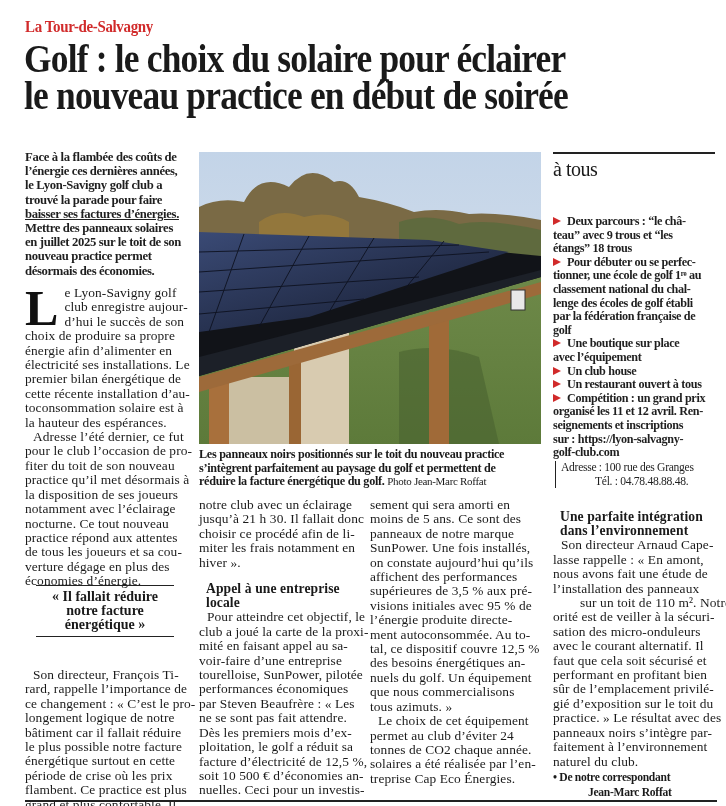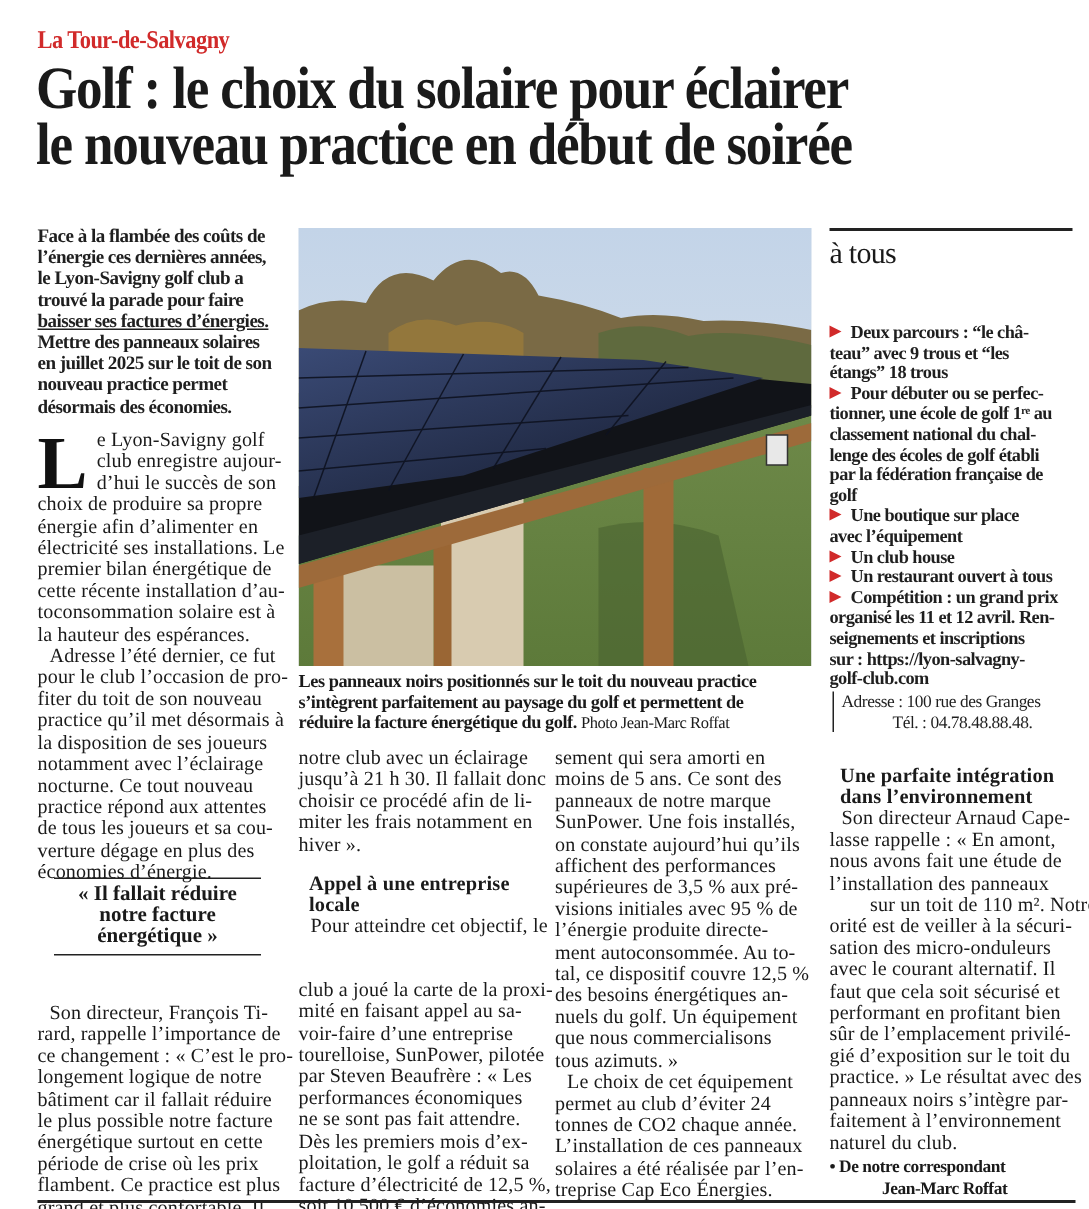--- a/index.html
+++ b/index.html
@@ -224,26 +224,26 @@
       <span style="display: block; white-space: nowrap;">choisir ce procédé afin de li-</span>
       <span style="display: block; white-space: nowrap;">miter les frais notamment en</span>
       <span style="display: block; white-space: nowrap;">hiver ».</span>
     </div>
   <div class="subhead">
       <span style="display: block; white-space: nowrap;">Appel à une entreprise</span>
       <span style="display: block; white-space: nowrap;">locale</span>
     </div>
   <div class="lines">
       <span style="display: block; white-space: nowrap; padding-left: 8px;">Pour atteindre cet objectif, le</span>
-      <span style="display: block; white-space: nowrap; margin-top: 28px;">club a joué la carte de la proxi-</span>
+      <span style="display: block; white-space: nowrap;">club a joué la carte de la proxi-</span>
       <span style="display: block; white-space: nowrap;">mité en faisant appel au sa-</span>
       <span style="display: block; white-space: nowrap;">voir-faire d’une entreprise</span>
       <span style="display: block; white-space: nowrap;">tourelloise, SunPower, pilotée</span>
+      <span style="display: block; white-space: nowrap;">performances économiques</span>
       <span style="display: block; white-space: nowrap;">par Steven Beaufrère : « Les</span>
-      <span style="display: block; white-space: nowrap;">performances économiques</span>
       <span style="display: block; white-space: nowrap;">ne se sont pas fait attendre.</span>
       <span style="display: block; white-space: nowrap;">Dès les premiers mois d’ex-</span>
       <span style="display: block; white-space: nowrap;">ploitation, le golf a réduit sa</span>
       <span style="display: block; white-space: nowrap;">facture d’électricité de 12,5 %,</span>
       <span style="display: block; white-space: nowrap;">soit 10 500 € d’économies an-</span>
       <span style="display: block; white-space: nowrap;">nuelles. Ceci pour un investis-</span>
     </div>
 </div>
 
 <div class="col body-text" id="col3">
@@ -261,21 +261,20 @@
       <span style="display: block; white-space: nowrap;">tal, ce dispositif couvre 12,5 %</span>
       <span style="display: block; white-space: nowrap;">des besoins énergétiques an-</span>
       <span style="display: block; white-space: nowrap;">nuels du golf. Un équipement</span>
       <span style="display: block; white-space: nowrap;">que nous commercialisons</span>
       <span style="display: block; white-space: nowrap;">tous azimuts. »</span>
     </div>
   <div class="lines">
       <span style="display: block; white-space: nowrap; padding-left: 8px;">Le choix de cet équipement</span>
       <span style="display: block; white-space: nowrap;">permet au club d’éviter 24</span>
       <span style="display: block; white-space: nowrap;">tonnes de CO2 chaque année.</span>
-      <span style="display: block; white-space: nowrap;">L’installation de ces panneaux</span>
       <span style="display: block; white-space: nowrap;">solaires a été réalisée par l’en-</span>
       <span style="display: block; white-space: nowrap;">treprise Cap Eco Énergies.</span>
     </div>
 </div>
 
 <div class="sidebar-rule"></div>
 <div class="sidebar-title">
     <span style="display: block; white-space: nowrap;">à tous</span>
   </div>
 <div class="facts" id="facts">

